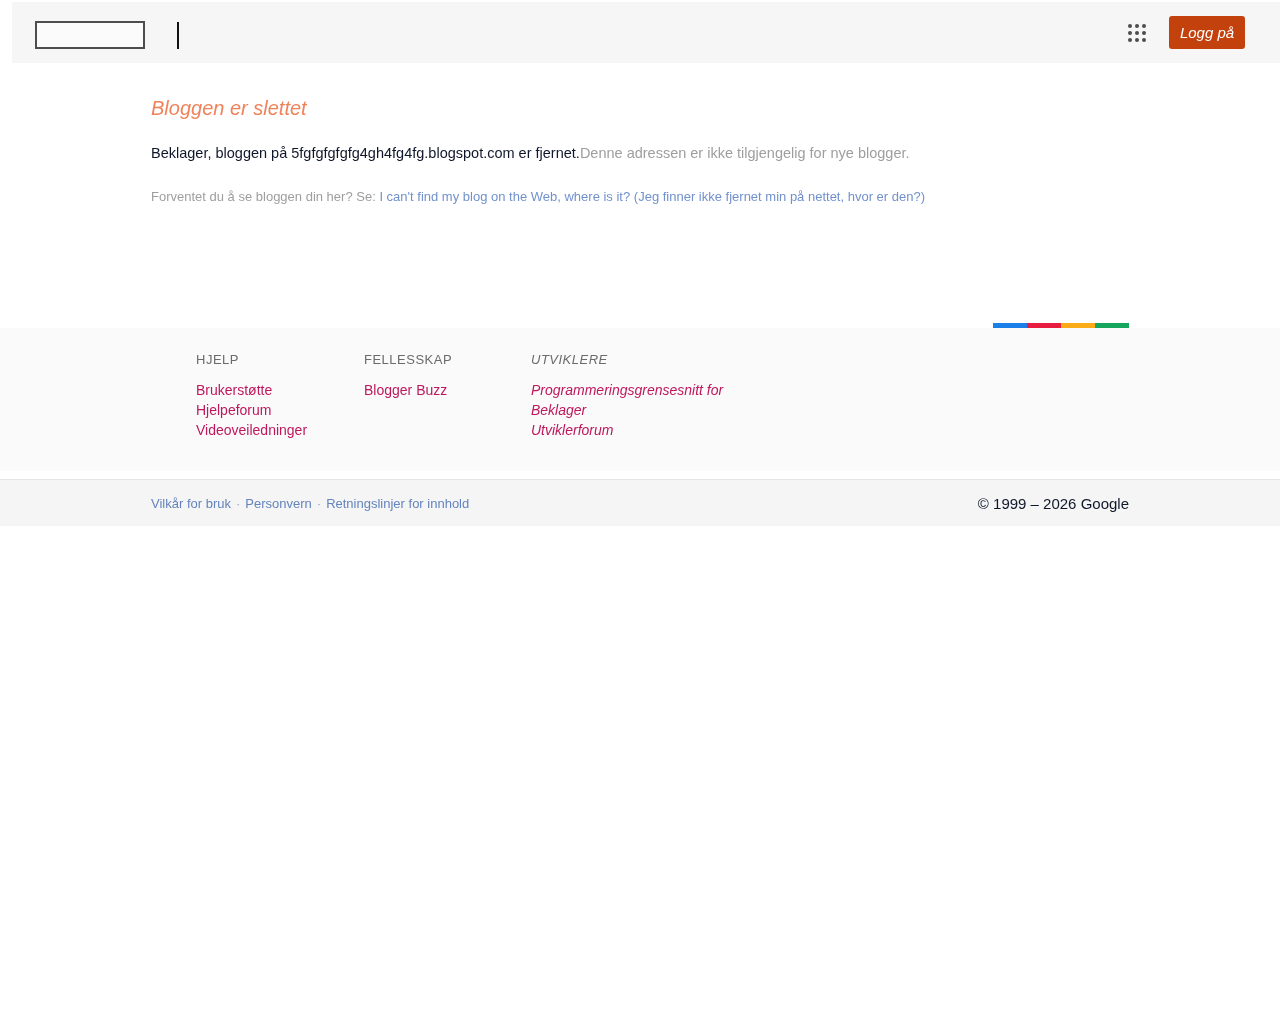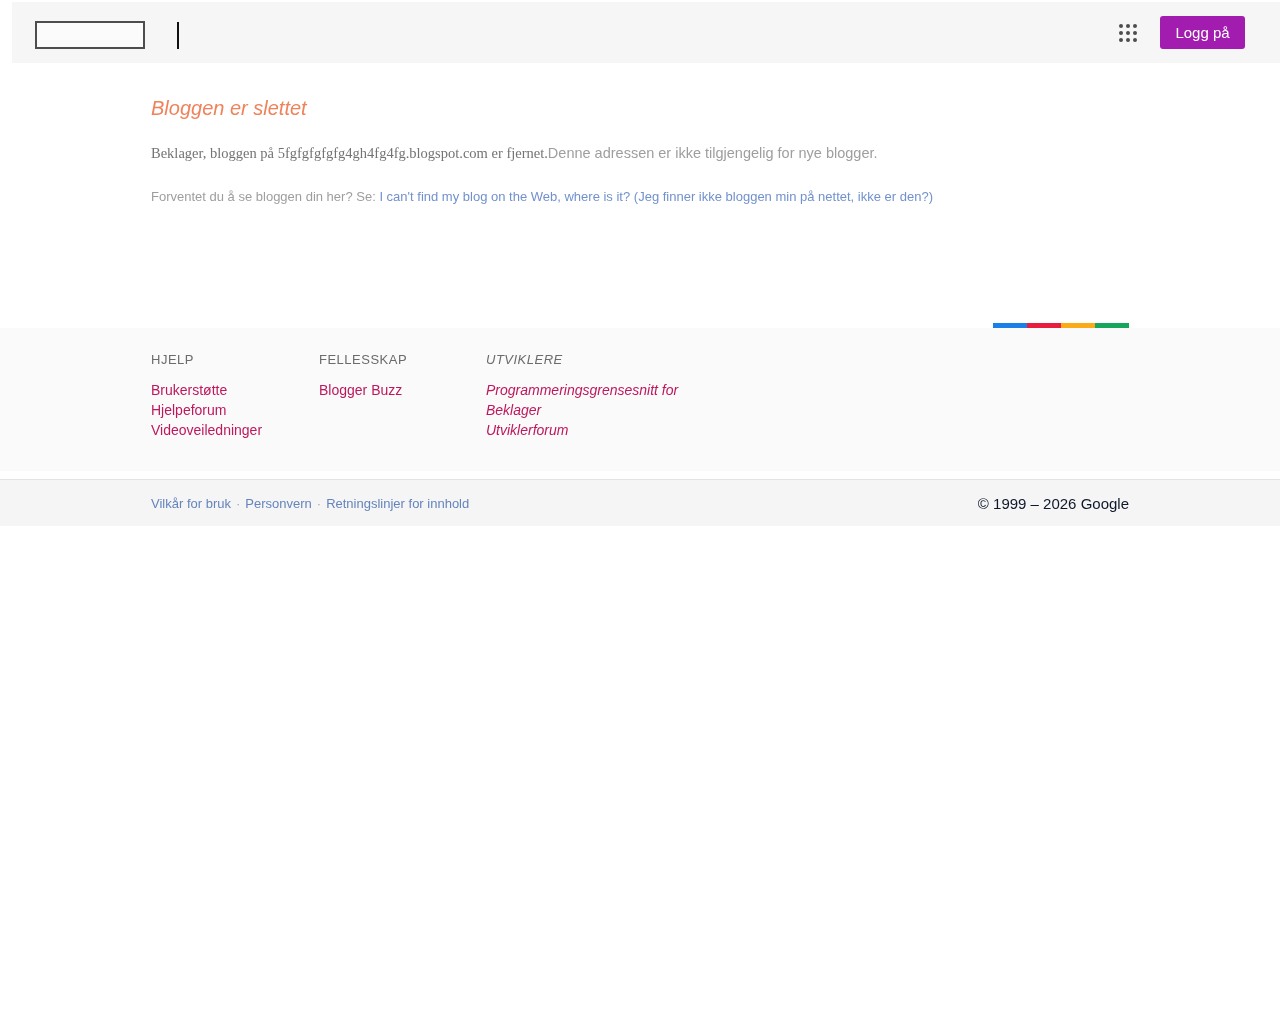--- a/index.html
+++ b/index.html
@@ -36,55 +36,56 @@
   .apps-grid {
     width:18px; height:18px;
     display:grid;
     grid-template-columns:repeat(3,1fr);
     grid-template-rows:repeat(3,1fr);
     gap:3px;
     cursor:pointer;
   }
   .apps-grid span { width:4px; height:4px; border-radius:50%; background:#4d4d4d; }
   .signin-btn {
-    width:85px; height:33px;
-    background:#a21caf; color:#ffffff;
+    width:76px; height:33px;
+    background:#c2410c; color:#ffffff;
     border:none; border-radius:3px;
     font-size:15px; font-family:"Liberation Sans", sans-serif;
     display:flex; align-items:center; justify-content:center;
     cursor:pointer;
+    font-style:italic;
   }
 
   
   .container { width:978px; margin:0 auto; position:relative; }
   .main { position:absolute; top:63px; left:0; right:0; }
   .page-title {
     margin:0; padding-top:32px;
     font-size:20px; font-weight:400; line-height:26px;
     color:#f0825a;
     font-style:italic;
   }
   .msg { margin:22px 0 0 0; font-size:14.5px; line-height:20px; }
-  .msg .dark { color:#737373;font-family:Liberation Serif, serif; }
+  .msg .dark { color:#0f172a; }
   .msg .light { color:#9e9e9e;text-align:right; }
   .help { margin:25px 0 0 0; font-size:13px; line-height:18px; color:#9e9e9e; }
   .help a { color:#7191cd; text-decoration:none; cursor:pointer; }
 
   
   .footer {
     position:absolute; top:328px; left:0; right:0; height:143px;
     background:#fafafa;
   }
   .accent-bar {
     position:absolute; top:-5px; right:0;
     width:136px; height:5px;
     display:flex;
   }
   .accent-bar span { flex:1; height:5px; }
-  .footer-cols { display:flex; padding-top:24px; }
+  .footer-cols { display:flex; padding-top:24px;margin-left:45px; }
   .footer-col-1 { width:168px; }
   .footer-col-2 { width:167px; }
   .footer-col-3 { width:240px;font-style:italic; }
   .footer-heading {
     margin:0; font-size:13px; font-weight:400;
     color:#6b6b6b; letter-spacing:0.5px;
   }
   .footer-links { list-style:none; margin:13px 0 0 0; padding:0; }
   .footer-links li { font-size:14px; line-height:20px; }
   .footer-links a { color:#be185d; text-decoration:none; cursor:pointer; }
@@ -123,21 +124,21 @@
         <span></span>
     </div>
     <button class="signin-btn">Logg på</button>
   </div>
 </div>
 
 <div class="main">
   <div class="container">
     <h1 class="page-title">Bloggen er slettet</h1>
     <p class="msg"><span class="dark">Beklager, bloggen på 5fgfgfgfgfg4gh4fg4fg.blogspot.com er fjernet.</span><span class="light">Denne adressen er ikke tilgjengelig for nye blogger.</span></p>
-    <p class="help"><span>Forventet du å se bloggen din her? Se: </span><a href="#">I can't find my blog on the Web, where is it? (Jeg finner ikke bloggen min på nettet, ikke er den?)</a></p>
+    <p class="help"><span>Forventet du å se bloggen din her? Se: </span><a href="#">I can't find my blog on the Web, where is it? (Jeg finner ikke fjernet min på nettet, hvor er den?)</a></p>
   </div>
 </div>
 
 <div class="footer">
   <div class="container">
     <div class="accent-bar">
       <span style="background: rgb(26, 128, 232);"></span>
       <span style="background: rgb(232, 28, 63);"></span>
       <span style="background: rgb(251, 171, 24);"></span>
       <span style="background: rgb(21, 165, 92);"></span>

